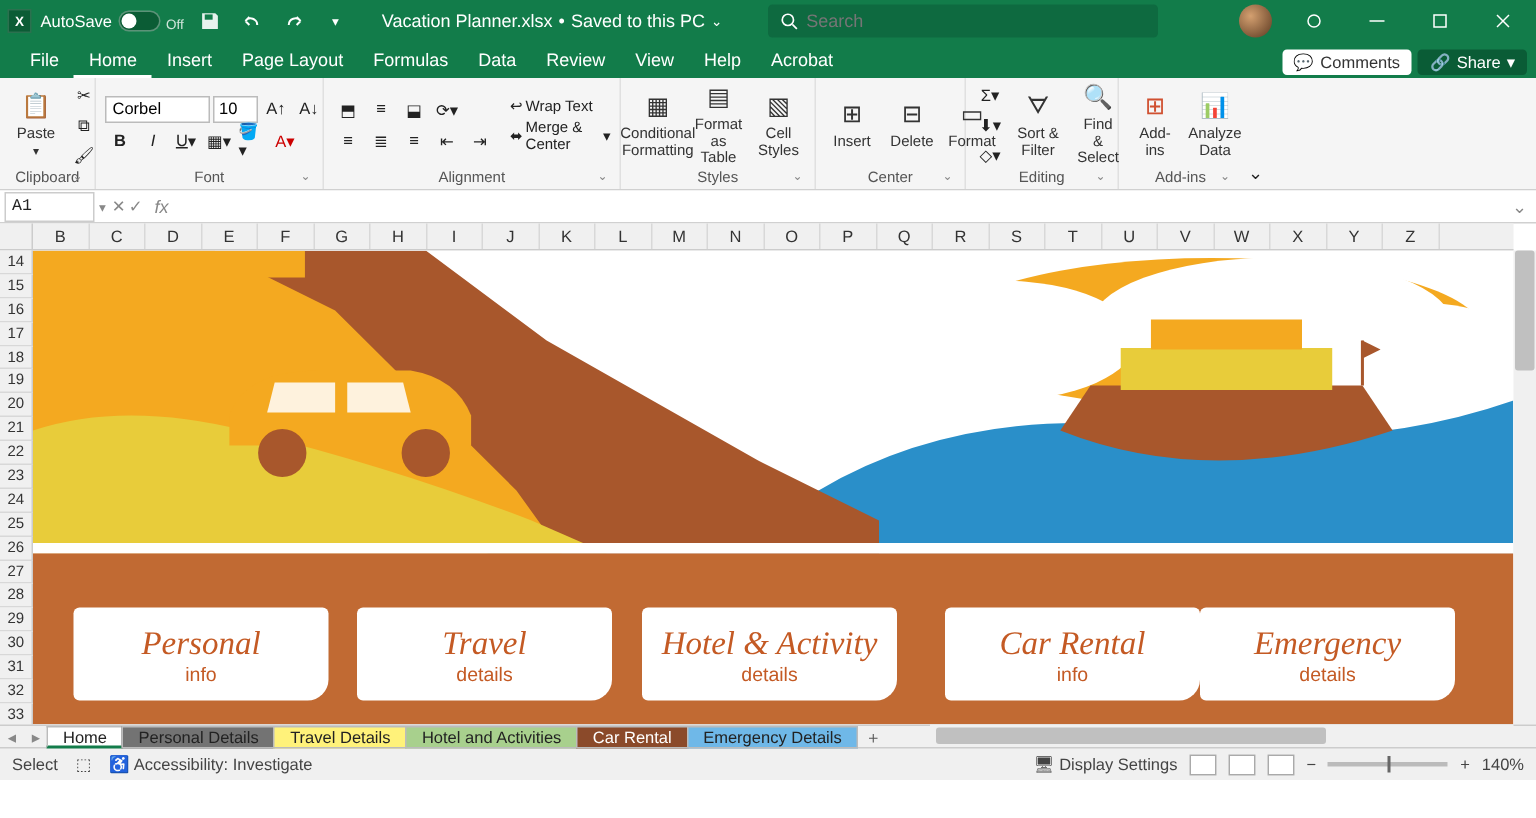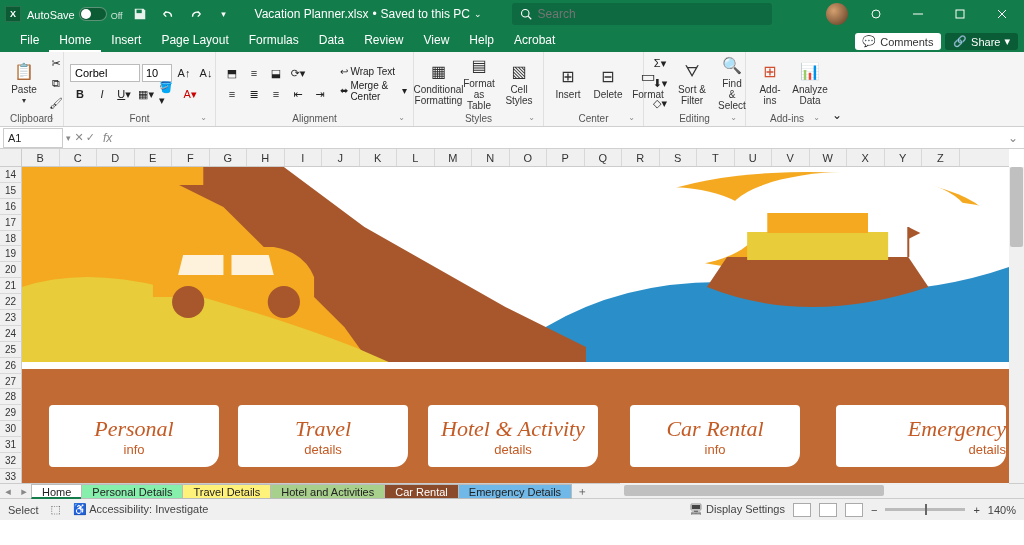--- a/index.html
+++ b/index.html
@@ -38,21 +38,21 @@
   .bigbtn .ico{width:20px;height:20px;display:flex;align-items:center;justify-content:center;font-size:16px;}
   .smbtn{width:20px;height:18px;display:flex;align-items:center;justify-content:center;font-size:11px;border:1px solid transparent;}
   .fontname{width:70px;height:18px;border:1px solid #bbb;background:#fff;font-size:11px;padding-left:4px;}
   .fontsize{width:30px;height:18px;border:1px solid #bbb;background:#fff;font-size:11px;padding-left:3px;}
   .numfmt{width:96px;height:18px;border:1px solid #bbb;background:#fff;font-size:11px;padding-left:4px;}
   .colstack{display:flex;flex-direction:column;gap:2px;}
   .rowflex{display:flex;gap:2px;align-items:center;}
 
   
   .formulabar{height:22px;border-bottom:1px solid #d0d0d0;display:flex;align-items:center;background:#fff;}
-  .namebox{width:60px;height:20px;border:1px solid #ccc;margin:0 3px;font-size:11px;padding-left:4px;display:flex;align-items:center;}
+  .namebox{width:60px;height:20px;border:1px solid #ccc;margin:0 3px;font-size:11px;padding-left:4px;display:flex;align-items:center;font-family:Liberation Mono, monospace;}
   .fxbtns{display:flex;gap:2px;color:#888;font-size:11px;padding:0 4px;}
   .fxlabel{font-style:italic;color:#888;padding:0 4px;}
   .fxinput{flex:1;border:none;outline:none;font-size:11px;}
 
   
   .gridarea{position:relative;height:349px;display:flex;}
   .colheads{height:18px;background:#f0f0f0;border-bottom:1px solid #ccc;display:flex;position:absolute;left:22px;right:15px;top:0;}
   .ch{flex:0 0 37.5px;border-right:1px solid #d8d8d8;text-align:center;font-size:11px;color:#333;line-height:18px;}
   .corner{position:absolute;left:0;top:0;width:22px;height:18px;background:#f0f0f0;border-right:1px solid #ccc;border-bottom:1px solid #ccc;}
   .rowlabels{position:absolute;left:0;top:18px;width:22px;}
@@ -421,36 +421,36 @@
           <div class="cs">details</div>
         </div>
         <div class="card" style="left: 406px;">
           <div class="ct">Hotel &amp; Activity</div>
           <div class="cs">details</div>
         </div>
         <div class="card" style="left: 608px;">
           <div class="ct">Car Rental</div>
           <div class="cs">info</div>
         </div>
-        <div class="card" style="left: 814px; align-items: flex-end;">
+        <div class="card" style="left: 778px;">
           <div class="ct">Emergency</div>
           <div class="cs">details</div>
         </div>
       </div>
   </div>
   <div class="vscroll">
       <div class="vthumb"></div>
     </div>
 
   <div class="sheettabs">
     <div class="navbtn">◂</div>
     <div class="navbtn">▸</div>
     <div id="sheettabs" style="display:flex;">
         <div class="stab" style="background: rgb(255, 255, 255); border-bottom: 2px solid rgb(18, 124, 74);">Home</div>
-        <div class="stab" style="background: #86efac;">Personal Details</div>
+        <div class="stab" style="background: #737373;">Personal Details</div>
         <div class="stab" style="background: rgb(255, 242, 122);">Travel Details</div>
         <div class="stab" style="background: rgb(168, 208, 141);">Hotel and Activities</div>
         <div class="stab" style="background: rgb(139, 74, 42); color: rgb(255, 255, 255);">Car Rental</div>
         <div class="stab" style="background: rgb(111, 184, 232);">Emergency Details</div>
       </div>
     <div class="addtab">＋</div>
     <div class="navbtn" style="margin-left:30px;">⋮</div>
   </div>
   <div class="hscroll">
       <div class="hthumb"></div>

